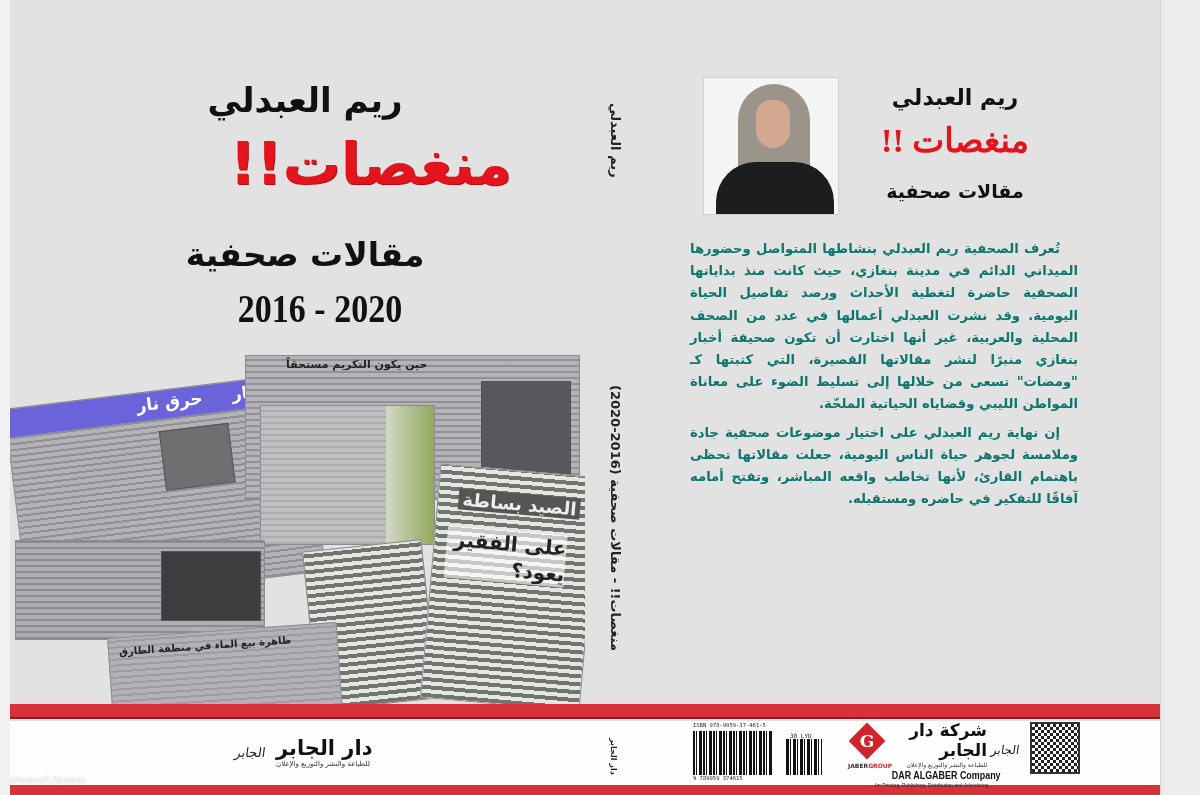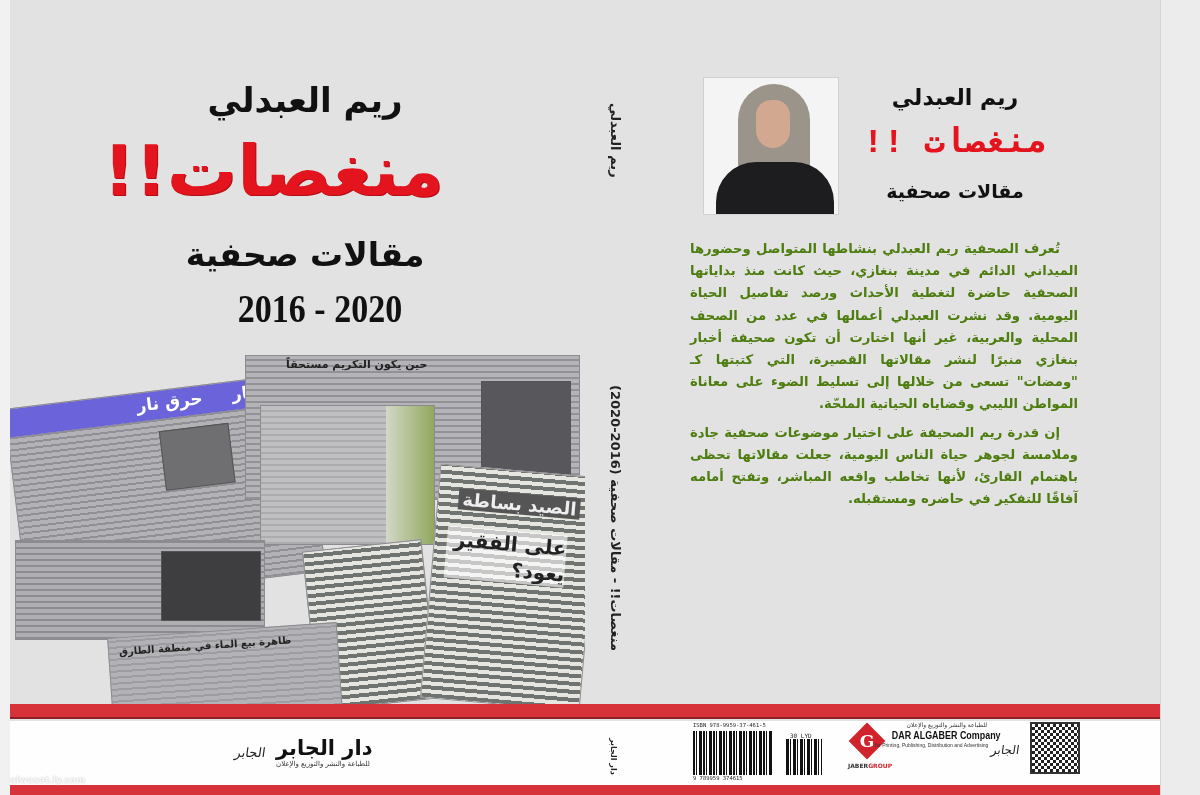--- a/index.html
+++ b/index.html
@@ -6,22 +6,22 @@
     html, body { width: 1200px; height: 795px; overflow: hidden; background: #e4e4e4; }
     body { position: relative; font-family: "DejaVu Sans", sans-serif; }
 
     .cover { position: absolute; left: 10px; top: 0; width: 1150px; height: 795px; background: #e2e2e2; }
     .edge-right { position: absolute; left: 1160px; top: 0; width: 40px; height: 795px; background: #ececec; border-left: 1px solid #d5d5d5; }
     .edge-left { position: absolute; left: 0; top: 0; width: 10px; height: 795px; background: #f1f1f1; }
 
     
     .front-author { position: absolute; left: 150px; top: 80px; width: 310px; text-align: center; direction: rtl;
       font-family: "DejaVu Sans", sans-serif; font-weight: bold; font-size: 34px; color: #111; }
-    .front-title { position: absolute; left: 103px; top: 130px; width: 430px; text-align: left; direction: rtl;
-      font-family: "DejaVu Sans", sans-serif; font-weight: bold; font-size: 70px; color: #e3141d; letter-spacing: 1px;
+    .front-title { position: absolute; left: 82px; top: 130px; width: 430px; text-align: right; direction: rtl;
+      font-family: "DejaVu Sans", sans-serif; font-weight: bold; font-size: 58px; color: #e3141d; letter-spacing: 1px;
       text-shadow: 1px 1px 0 #b30d14; }
     .front-subtitle { position: absolute; left: 120px; top: 235px; width: 370px; text-align: center; direction: rtl;
       font-weight: bold; font-size: 33px; color: #111; }
     .front-years { position: absolute; left: 200px; top: 285px; width: 240px; text-align: center;
       font-family: "Liberation Serif", serif; font-weight: bold; font-size: 40px; color: #111; transform: scaleX(0.85); }
 
     
     .collage { position: absolute; left: 10px; top: 350px; width: 575px; height: 355px; overflow: hidden; }
     .paper { position: absolute; background: #a9a9ad; border: 1px solid #8c8c90; overflow: hidden; }
     .paper .lines { position: absolute; inset: 0;
@@ -43,26 +43,26 @@
 
     
     .author-photo { position: absolute; left: 703px; top: 77px; width: 136px; height: 138px; background: #f4f4f4; overflow: hidden; border: 1px solid #d0d0d0; }
     .photo-body { position: absolute; left: 12px; bottom: -6px; width: 118px; height: 58px; background: #1d1d1f; border-radius: 40px 40px 0 0; }
     .photo-scarf { position: absolute; left: 34px; top: 6px; width: 72px; height: 110px; background: #9b948b; border-radius: 36px 36px 30px 30px; }
     .photo-face { position: absolute; left: 52px; top: 22px; width: 34px; height: 48px; background: #d2a891; border-radius: 16px 16px 18px 18px; }
 
     .back-author { position: absolute; left: 860px; top: 85px; width: 190px; text-align: center; direction: rtl;
       font-weight: bold; font-size: 22px; color: #111; }
     .back-title { position: absolute; left: 855px; top: 120px; width: 200px; text-align: center; direction: rtl;
-      font-family: Liberation Mono, monospace; font-weight: bold; font-size: 34px; color: #e3141d; }
+      font-family: Liberation Serif, serif; font-weight: bold; font-size: 34px; color: #e3141d; }
     .back-subtitle { position: absolute; left: 860px; top: 180px; width: 190px; text-align: center; direction: rtl;
       font-weight: bold; font-size: 19px; color: #111; }
 
     .blurb { position: absolute; left: 690px; top: 238px; width: 388px; direction: rtl; text-align: justify;
-      font-weight: bold; font-size: 13.2px; line-height: 22.2px; color: #4d7c0f; }
+      font-weight: bold; font-size: 13.2px; line-height: 22.2px; color: #0f766e; }
     .blurb p { text-indent: 18px; margin-bottom: 6px; }
 
     
     .band-top { position: absolute; left: 10px; top: 704px; width: 1150px; height: 15px; background: #d7323a; border-bottom: 2px solid #8d1f25; }
     .band-white { position: absolute; left: 10px; top: 721px; width: 1150px; height: 64px; background: #fefefe; }
     .band-bottom { position: absolute; left: 10px; top: 785px; width: 1150px; height: 10px; background: #d7323a; }
 
     .front-publisher { position: absolute; left: 230px; top: 728px; height: 50px; display: flex; align-items: center; gap: 6px; direction: ltr; }
     .pub-name-block { display: flex; flex-direction: column; align-items: flex-end; direction: rtl; }
     .pub-name { font-weight: bold; font-size: 21px; color: #111; line-height: 22px; }
@@ -160,21 +160,21 @@
   <div class="photo-scarf"></div>
   <div class="photo-body"></div>
   <div class="photo-face"></div>
 </div>
 <div class="back-author">ريم العبدلي</div>
 <div class="back-title">منغصات !!</div>
 <div class="back-subtitle">مقالات صحفية</div>
 
 <div class="blurb">
   <p>تُعرف الصحفية ريم العبدلي بنشاطها المتواصل وحضورها الميداني الدائم في مدينة بنغازي، حيث كانت منذ بداياتها الصحفية حاضرة لتغطية الأحداث ورصد تفاصيل الحياة اليومية. وقد نشرت العبدلي أعمالها في عدد من الصحف المحلية والعربية، غير أنها اختارت أن تكون صحيفة أخبار بنغازي منبرًا لنشر مقالاتها القصيرة، التي كتبتها كـ "ومضات" تسعى من خلالها إلى تسليط الضوء على معاناة المواطن الليبي وقضاياه الحياتية الملحّة.</p>
-  <p>إن قدرة ريم الصحيفة على اختيار موضوعات صحفية جادة وملامسة لجوهر حياة الناس اليومية، جعلت مقالاتها تحظى باهتمام القارئ، لأنها تخاطب واقعه المباشر، وتفتح أمامه آفاقًا للتفكير في حاضره ومستقبله.</p>
+  <p>إن نهاية ريم العبدلي على اختيار موضوعات صحفية جادة وملامسة لجوهر حياة الناس اليومية، جعلت مقالاتها تحظى باهتمام القارئ، لأنها تخاطب واقعه المباشر، وتفتح أمامه آفاقًا للتفكير في حاضره ومستقبله.</p>
 </div>
 
 <div class="band-top"></div>
 <div class="band-white"></div>
 <div class="band-bottom"></div>
 
 <div class="front-publisher">
   <div class="pub-logo" style="font-size:13px;">الجابر</div>
   <div class="pub-name-block">
     <div class="pub-name">دار الجابر</div>
@@ -194,20 +194,21 @@
 
 <div class="jaber-group">
   <div class="jaber-diamond"></div>
   <div class="jaber-g">G</div>
   <div class="jaber-text">
     <span>JABER</span><span class="red">GROUP</span>
   </div>
 </div>
 
 <div class="company" style="left:875px;">
+  <div class="company-ar">شركة دار الجابر</div>
   <div class="company-ar-sub">للطباعة والنشر والتوزيع والإعلان</div>
   <div class="company-en">DAR ALGABER Company</div>
   <div class="company-en-sub">for Printing, Publishing, Distribution and Advertising</div>
 </div>
 <div class="company-logo" style="font-size:12px;">الجابر</div>
 
 <div class="qr"></div>
 
 <div class="watermark">alwasat.ly.com</div>
 

